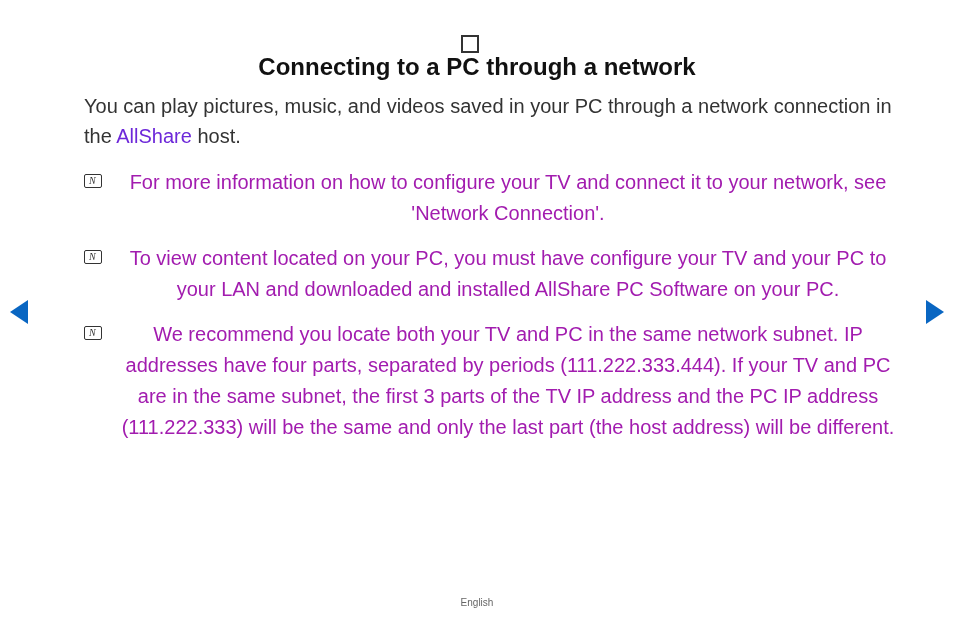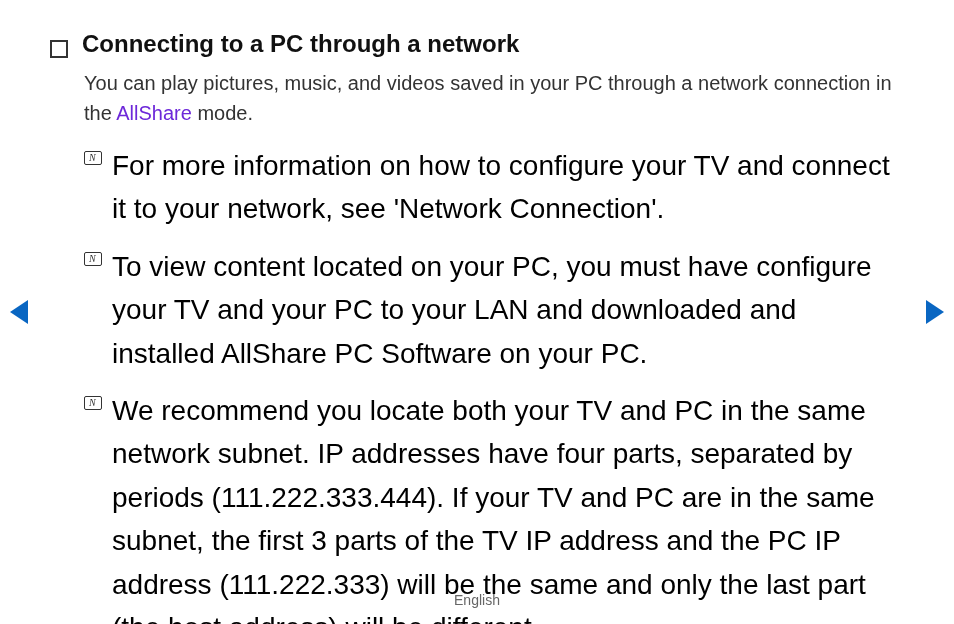--- a/index.html
+++ b/index.html
@@ -10,22 +10,23 @@
     body {
       width: 954px;
       height: 624px;
       font-family: Arial, Helvetica, sans-serif;
       background: #fff;
       position: relative;
       padding: 30px 50px 20px 50px;
     }
     .heading-row {
       display: flex;
-      align-items: flex-end;
+      align-items: center;
       margin-bottom: 10px;
+      flex-direction: column;
     }
     .bullet-square {
       width: 18px;
       height: 18px;
       border: 2px solid #333;
       margin-top: 5px;
       margin-right: 14px;
       flex-shrink: 0;
     }
     .heading {
@@ -66,23 +67,24 @@
     }
     .note-icon::before {
       content: "N";
       position: absolute;
       left: 4px;
       top: 0px;
       font-family: serif;
       font-style: italic;
     }
     .note-text {
-      font-size: 28px;
-      color: #000000;
+      font-size: 20px;
+      color: #a21caf;
       line-height: 1.55;
+      text-align: center;
     }
     .nav-arrow {
       position: absolute;
       top: 300px;
       width: 0;
       height: 0;
       cursor: pointer;
     }
     .nav-left {
       left: 10px;
@@ -95,34 +97,34 @@
       border-top: 12px solid transparent;
       border-bottom: 12px solid transparent;
       border-left: 18px solid #0966c2;
     }
     .footer {
       position: absolute;
       bottom: 16px;
       left: 0;
       width: 100%;
       text-align: center;
-      font-size: 14px;
+      font-size: 10px;
       color: #666;
     }
   </style>
 </head>
 <body>
 
 <div class="heading-row">
   <div class="bullet-square"></div>
   <div class="heading">Connecting to a PC through a network</div>
 </div>
 
 <div class="intro">
-  <span>You can play pictures, music, and videos saved in your PC through a network connection in the </span><span class="allshare">AllShare</span><span> mode.</span>
+  <span>You can play pictures, music, and videos saved in your PC through a network connection in the </span><span class="allshare">AllShare</span><span> host.</span>
 </div>
 
 <div class="note-item">
   <div class="note-icon"></div>
   <div class="note-text">For more information on how to configure your TV and connect it to your network, see 'Network Connection'.</div>
 </div>
 
 <div class="note-item">
   <div class="note-icon"></div>
   <div class="note-text">To view content located on your PC, you must have configure your TV and your PC to your LAN and downloaded and installed AllShare PC Software on your PC.</div>

